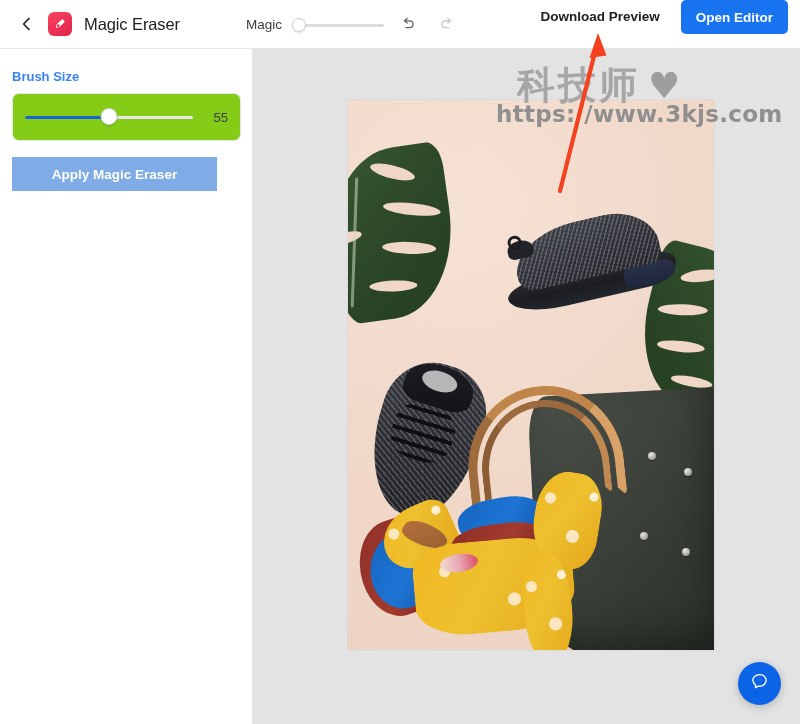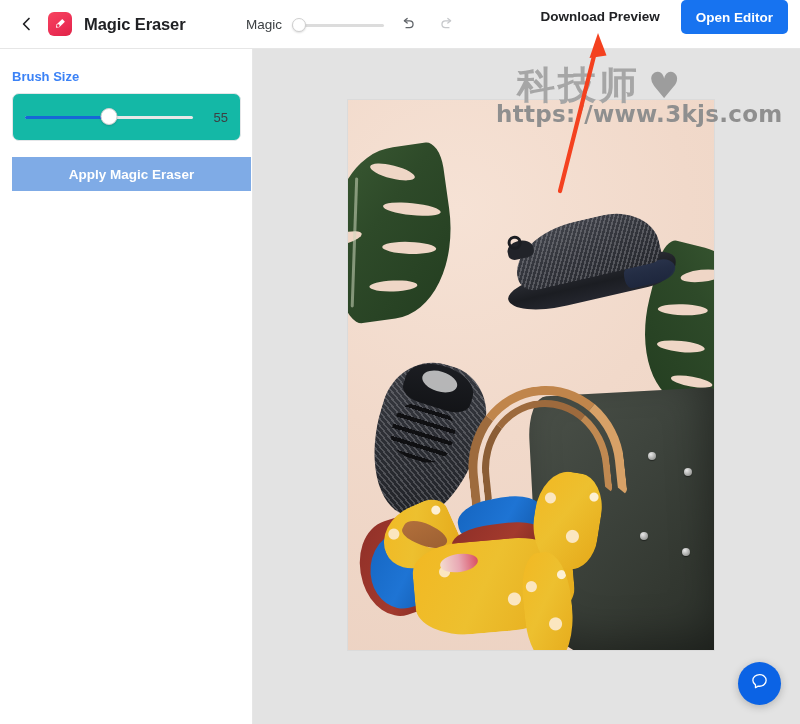--- a/index.html
+++ b/index.html
@@ -28,21 +28,21 @@
   .back-btn svg { display: block; }
   .app-icon {
     width: 24px; height: 24px; margin-left: 4px;
     border-radius: 6px;
     background: linear-gradient(150deg, #f7445f 0%, #ec2f55 60%, #e02447 100%);
     display: flex; align-items: center; justify-content: center;
     flex: none;
   }
   .app-title {
     margin-left: 12px;
-    font-size: 16.5px; font-weight: bold; color: #202124;
+    font-size: 16.5px; font-weight: normal; color: #202124;
     letter-spacing: -0.1px;
     white-space: nowrap;
   }
   .zoom-group {
     position: absolute; left: 246px; top: 0; height: 49px;
     display: flex; align-items: center;
   }
   .zoom-label {
     font-size: 13.5px; color: #3c4043; font-weight: 500;
     margin-right: 10px;
@@ -95,21 +95,21 @@
     padding: 20px 12px 0 12px;
     z-index: 20;
   }
   .section-label {
     font-size: 13px; font-weight: bold; color: #3b82f6;
     margin: 0 0 9px 0;
   }
   .brush-card {
     width: 229px; height: 48px;
     border: 1px solid #e4e6e8; border-radius: 7px;
-    background: #14b8a6;
+    background: #84cc16;
     display: flex; align-items: center;
     padding: 0 12px;
   }
   .brush-slider { position: relative; width: 168px; height: 16px; cursor: pointer; }
   .brush-track {
     position: absolute; top: 7px; left: 0; width: 168px; height: 3px;
     background: #e8e8e8; border-radius: 2px;
   }
   .brush-fill {
     position: absolute; top: 7px; left: 0; height: 3px;
@@ -120,21 +120,21 @@
     width: 17px; height: 17px; border-radius: 50%;
     background: #ffffff; border: 1.5px solid #d0d0d0;
     box-shadow: 0 1px 2px rgba(0,0,0,.14);
     transform: translateX(-8.5px);
   }
   .brush-value {
     margin-left: auto;
     font-size: 13px; color: #3c4043; font-weight: 500;
   }
   .apply-btn {
-    width: 239px; height: 34px; margin-top: 16px;
+    width: 205px; height: 34px; margin-top: 16px;
     background: #7fabe6; border: none; border-radius: 0;
     color: #ffffff; font-size: 13.5px; font-weight: bold;
     cursor: pointer;
     display: flex; align-items: center; justify-content: center;
   }
 
   
   .canvas {
     position: absolute; top: 49px; left: 253px;
     width: 547px; height: 675px;

